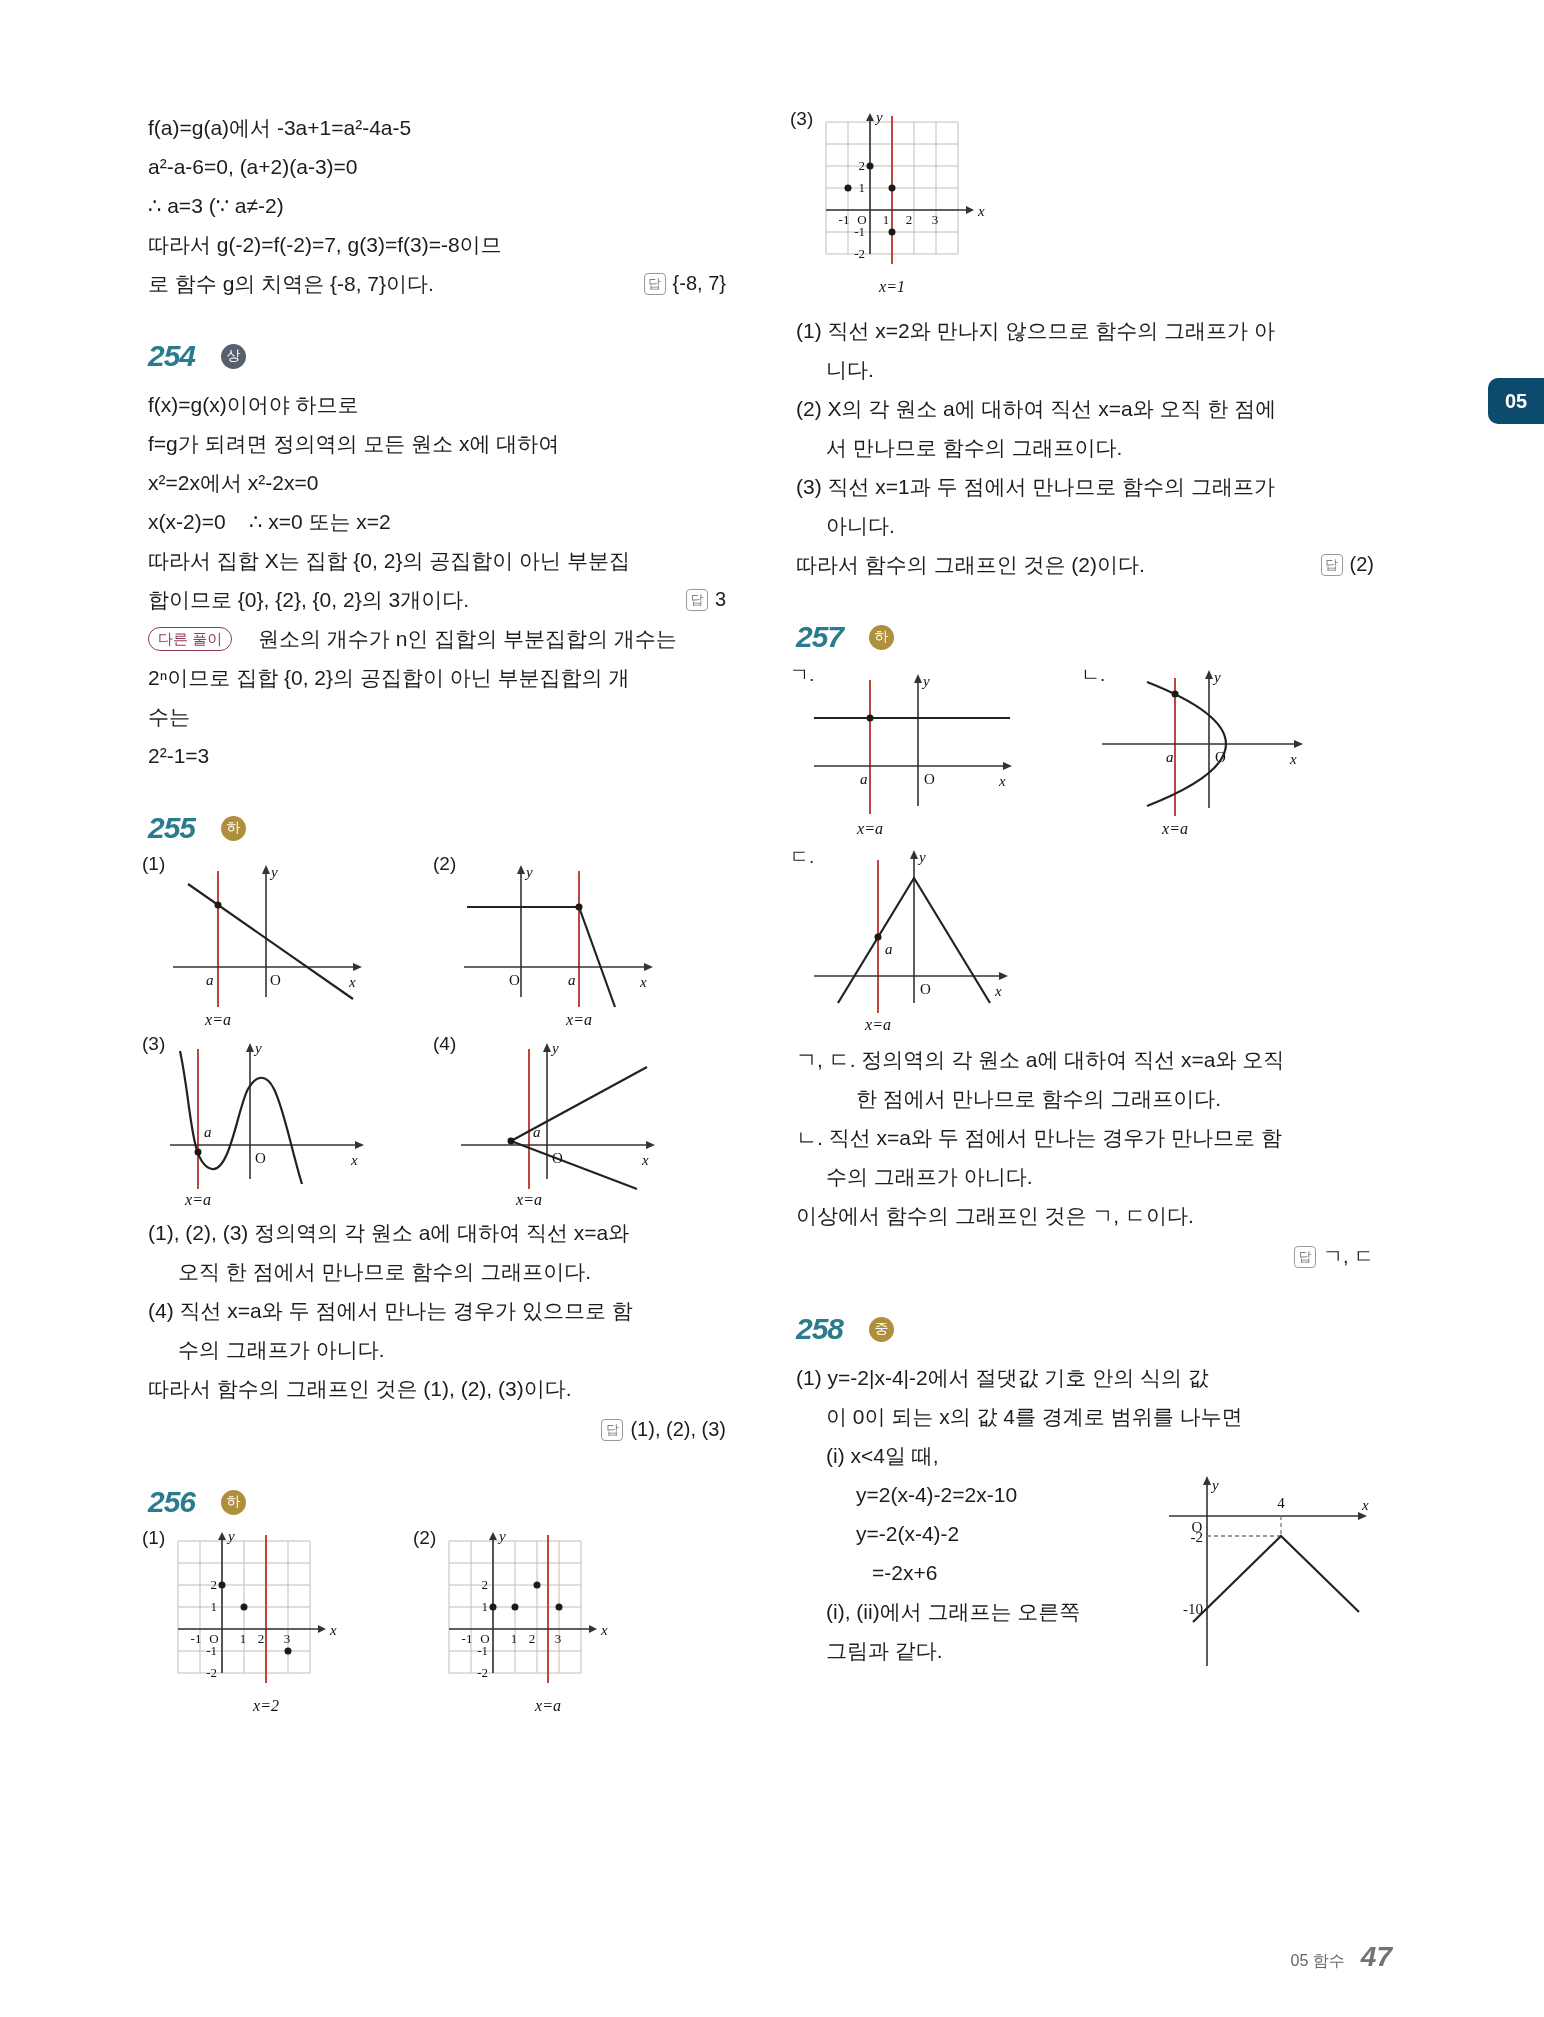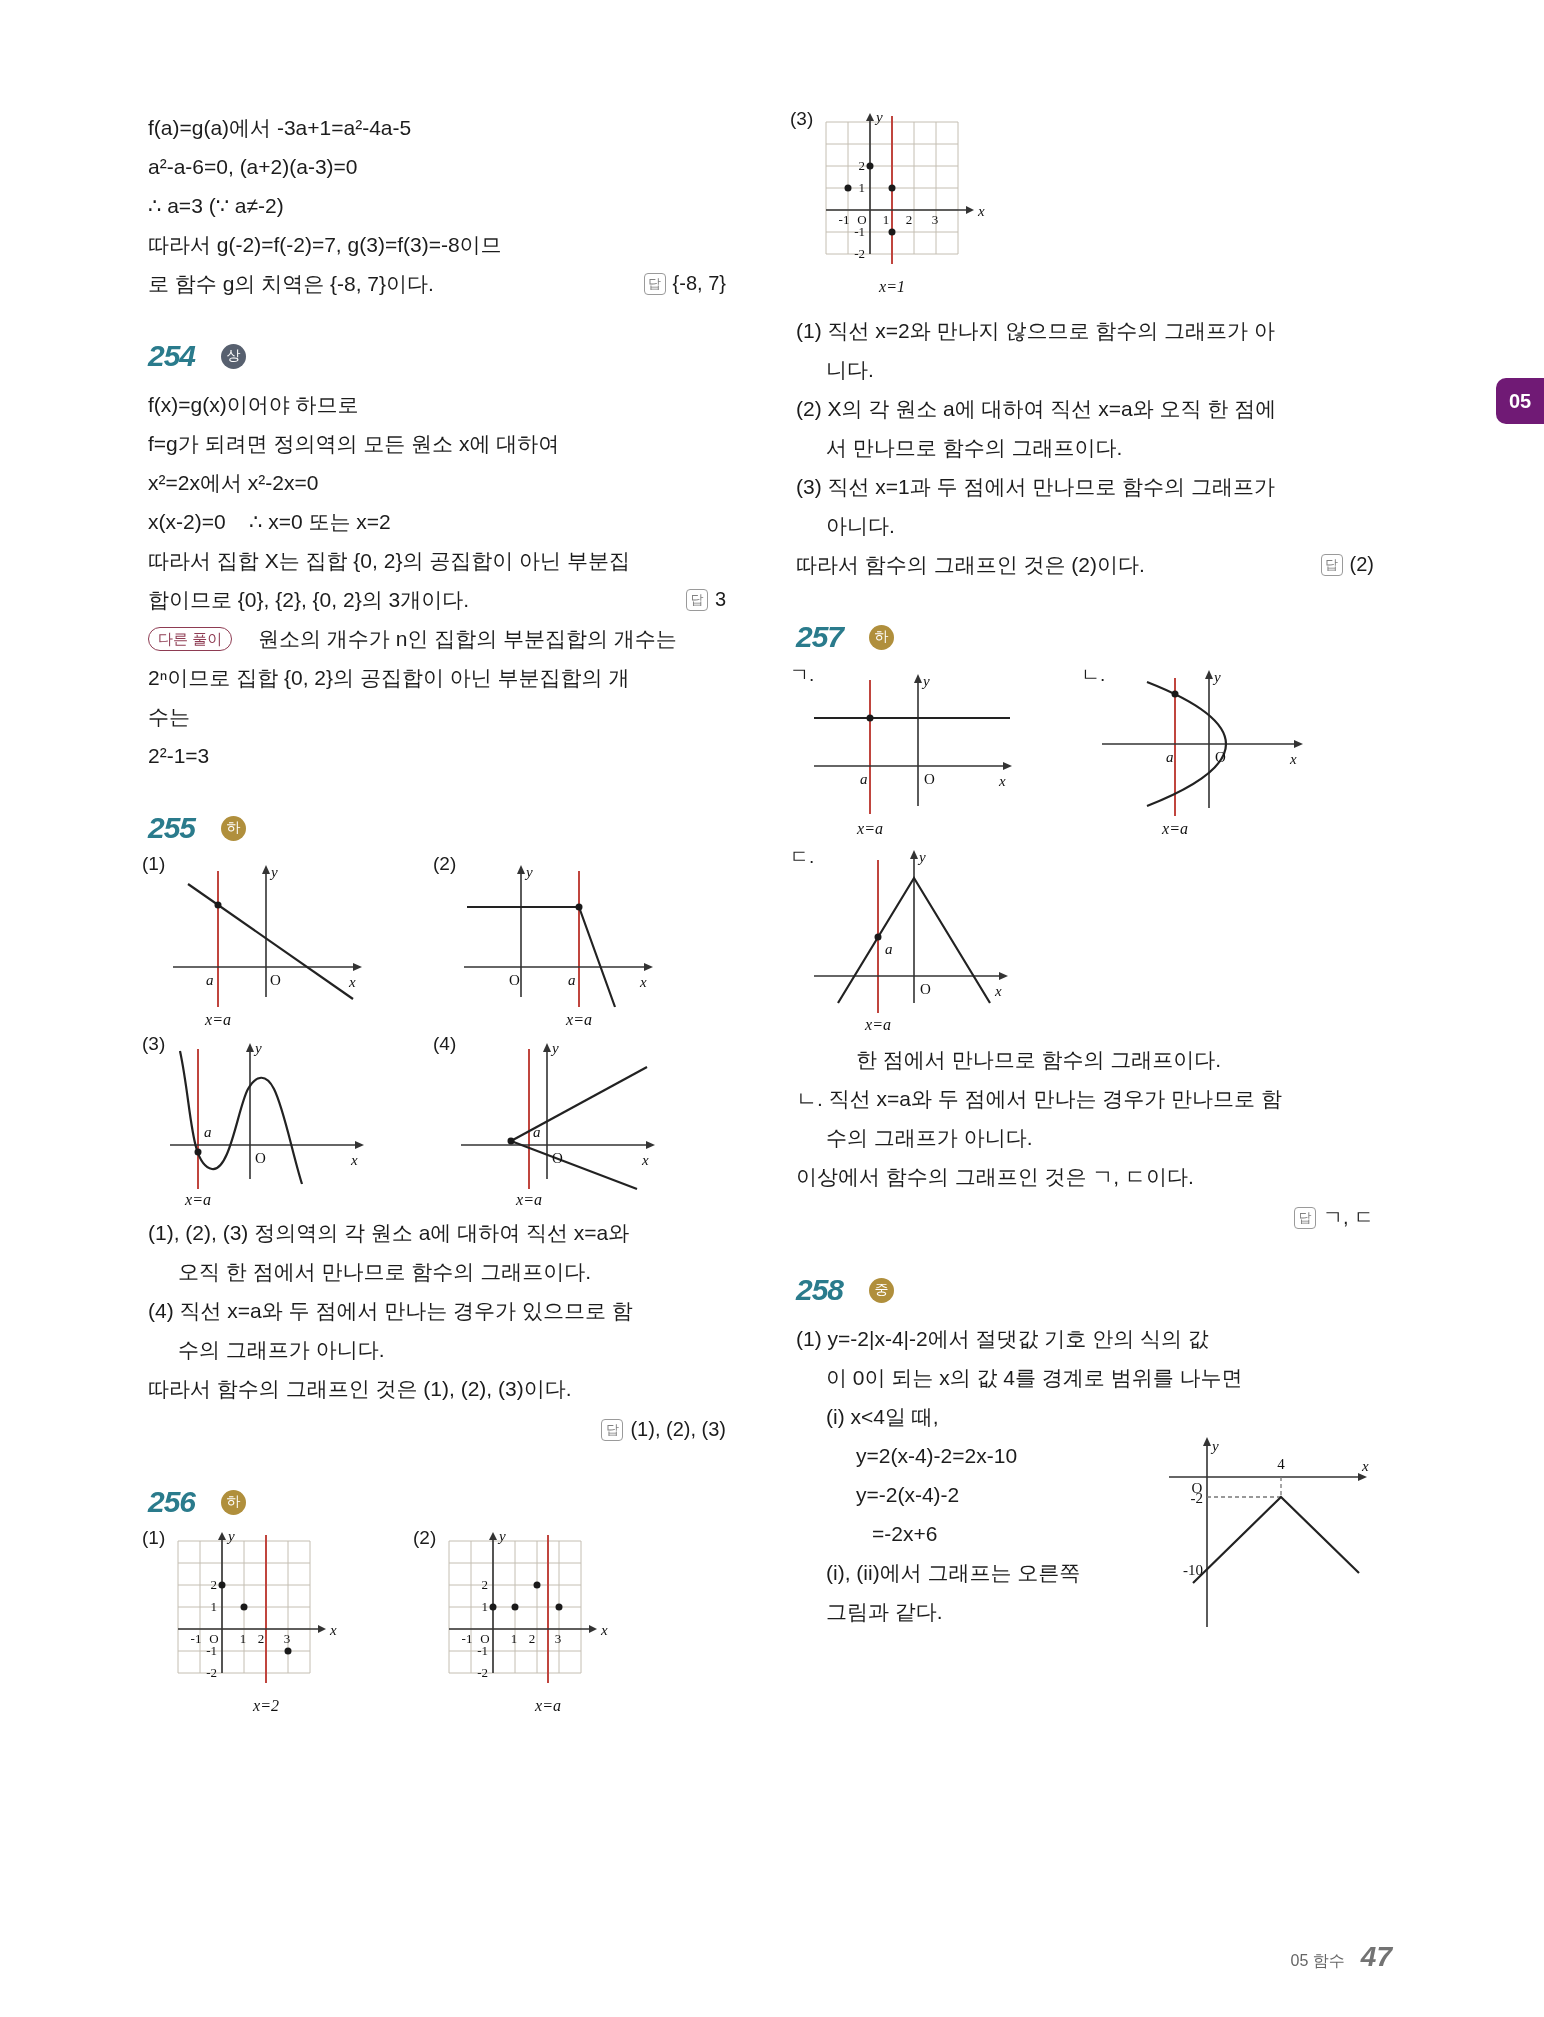--- a/index.html
+++ b/index.html
@@ -43,21 +43,21 @@
   .dash { stroke:#777; stroke-width:1.3; stroke-dasharray:4 3; fill:none; }
   .dot { fill:#1a1a1a; }
   svg text { font-family:"Liberation Serif", serif; font-size:15px; fill:#111; }
   text.it { font-style:italic; }
   text.tk { font-size:13px; }
   text.ft { font-size:16px; font-style:italic; }
 
   .p258-body { position:relative; }
   .p258-graph { position:absolute; right:0; top:118px; }
 
-  .side-tab { position:absolute; right:0; top:378px; width:48px; height:46px; background:#701a75; color:#fff;
+  .side-tab { position:absolute; right:0; top:378px; width:56px; height:46px; background:#0c4a6e; color:#fff;
               border-radius:10px 0 0 10px; display:flex; align-items:center; justify-content:center;
               font-size:20px; font-weight:700;margin-left:44px; }
   .footer { position:absolute; right:152px; bottom:44px; display:flex; align-items:baseline; gap:16px; }
   .footer .ch { font-size:16px; color:#666; }
   .footer .pg { font-size:28px; font-weight:800; font-style:italic; color:#737373; }
 </style>
 </head>
 <body>
 
 <div class="cols">
@@ -359,20 +359,21 @@
         <polyline class="cv" points="42,155 118,30 194,155"></polyline>
         <circle class="dot" cx="82" cy="89" r="3.5"></circle>
         <text class="it" x="89" y="106">a</text>
         <text x="124" y="146">O</text>
         <text class="it" x="199" y="148">x</text>
         <text class="it" x="123" y="14">y</text>
         <text class="ft" x="82" y="182" text-anchor="middle">x=a</text>
       </svg>
     </div>
 
+    <div class="line">ㄱ, ㄷ. 정의역의 각 원소 a에 대하여 직선 x=a와 오직</div>
     <div class="line ind2">한 점에서 만나므로 함수의 그래프이다.</div>
     <div class="line">ㄴ. 직선 x=a와 두 점에서 만나는 경우가 만나므로 함</div>
     <div class="line ind1">수의 그래프가 아니다.</div>
     <div class="line">이상에서 함수의 그래프인 것은 ㄱ, ㄷ이다.</div>
     <div class="line ans-line">
       <span class="ans">
         <span class="ans-badge">답</span>
         <span class="ans-text">ㄱ, ㄷ</span>
       </span>
     </div>

